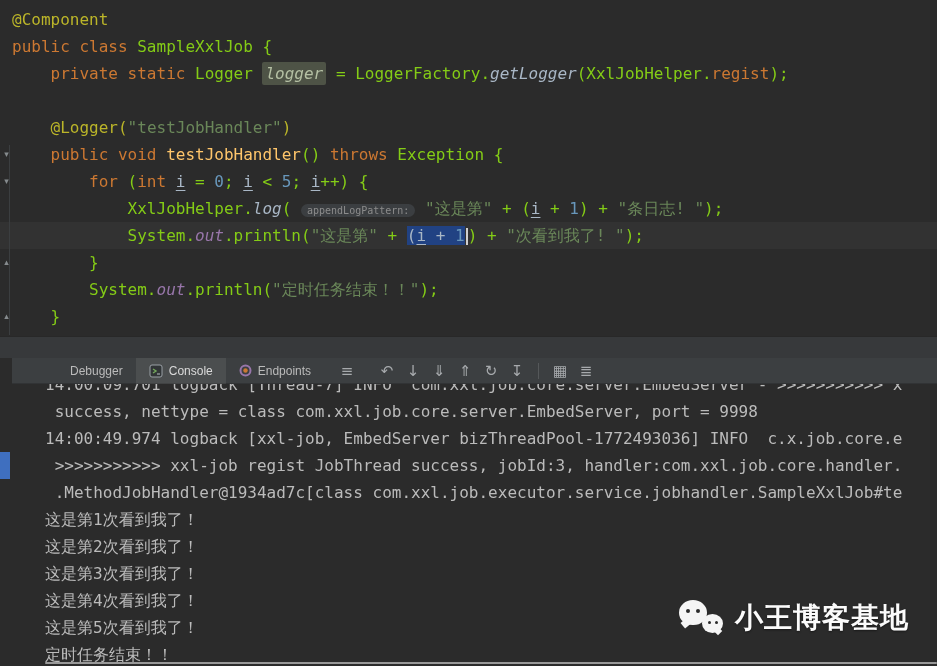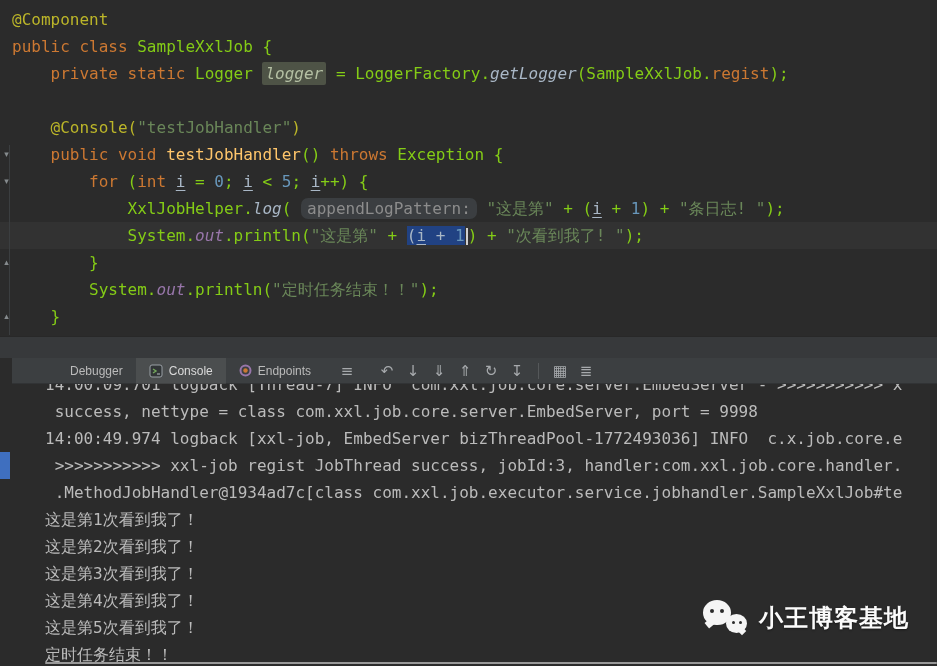--- a/index.html
+++ b/index.html
@@ -16,21 +16,21 @@
   .tok.pl   { color:#84cc16; }
   .tok.kw   { color:#cc7832; }
   .tok.ann  { color:#bbb529; }
   .tok.str  { color:#6a8759; }
   .tok.num  { color:#6897bb; }
   .tok.mi   { font-style:italic; }
   .tok.decl { color:#ffc66b; }
   .tok.field{ color:#9876aa; font-style:italic;margin-top:36px; }
   .tok.var  { text-decoration:underline; text-underline-offset:3px; }
   .tok.idhl { background:#4e5346; color:#b5c0a4; font-style:italic; border-radius:2px; padding:2px 3px; }
-  .tok.hint { background:#3b3e41; color:#8c8c8c; border-radius:7px; padding:1px 6px; font-size:16px;margin-top:24px; }
+  .tok.hint { background:#3b3e41; color:#8c8c8c; border-radius:7px; padding:1px 6px; font-size:10px;margin-top:24px; }
   .tok.sel  { background:#214283; }
   .tok.caret{ display:inline-block; width:2px; height:17px; background:#d0d0d0;
               vertical-align:middle; margin-left:1px; }
   .fold-marker { position:absolute; left:1px; width:11px; height:27px; line-height:27px;
                  text-align:center; color:#868b8e; font-size:9px; cursor:pointer;
                  font-family:"DejaVu Sans",sans-serif; }
 
   
   .splitter { position:absolute; top:336px; left:0; width:937px; height:22px;
               background:#37393b; border-top:1px solid #282828; }
@@ -52,21 +52,21 @@
   .console { position:absolute; top:384px; left:0; width:937px; height:282px; overflow:hidden;
              background:#2b2b2b; padding-left:45px; }
   .console-line { height:27px; line-height:27px; white-space:pre; font-size:16px; color:#bbbbbb; }
   .console-line:first-child { margin-top:-13px; }
   .console-gutter-marker { position:absolute; left:0; top:68px; width:10px; height:27px; background:#3f6fbf; }
   .hscrollbar { position:absolute; left:45px; right:0; bottom:2px; height:2px;
                 background:#b5b5b5; opacity:.8; border-radius:2px; }
 
   
   .watermark { position:absolute; top:598px; right:28px; display:flex; align-items:center; gap:10px; }
-  .wm-text { font-family:"Liberation Sans",sans-serif; font-weight:bold; font-size:24px;
+  .wm-text { font-family:"Liberation Sans",sans-serif; font-weight:bold; font-size:28px;
              color:#fbfbfb; letter-spacing:1px; text-shadow:0 1px 2px rgba(0,0,0,.45); }
   .wx { position:relative; width:46px; height:40px; }
   .wx-big { position:absolute; left:0; top:2px; width:28px; height:25px; background:#f5f5f5;
             border-radius:50% 50% 48% 48%; }
   .wx-big::after { content:""; position:absolute; left:3px; bottom:-2px; width:7px; height:7px;
                    background:#f5f5f5; transform:rotate(50deg); }
   .wx-small { position:absolute; left:23px; top:16px; width:21px; height:19px; background:#f5f5f5;
               border-radius:50%; }
   .wx-small::after { content:""; position:absolute; right:2px; bottom:-1px; width:6px; height:6px;
                      background:#f5f5f5; transform:rotate(45deg); }
@@ -79,23 +79,23 @@
 </style>
 </head>
 <body>
 
 <div class="screen">
 
   <div class="editor">
     <div>
         <div class="code-line"><span class="tok ann">@Component</span></div>
         <div class="code-line"><span class="tok kw">public class</span><span class="tok pl"> SampleXxlJob {</span></div>
-        <div class="code-line"><span class="tok pl">    </span><span class="tok kw">private static</span><span class="tok pl"> Logger </span><span class="tok idhl">logger</span><span class="tok pl"> = LoggerFactory.</span><span class="tok mi">getLogger</span><span class="tok pl">(SampleXxlJob.</span><span class="tok kw">regist</span><span class="tok pl">);</span></div>
+        <div class="code-line"><span class="tok pl">    </span><span class="tok kw">private static</span><span class="tok pl"> Logger </span><span class="tok idhl">logger</span><span class="tok pl"> = LoggerFactory.</span><span class="tok mi">getLogger</span><span class="tok pl">(XxlJobHelper.</span><span class="tok kw">regist</span><span class="tok pl">);</span></div>
         <div class="code-line"><span class="tok pl"></span></div>
-        <div class="code-line"><span class="tok pl">    </span><span class="tok ann">@Console</span><span class="tok ann">(</span><span class="tok str">"testJobHandler"</span><span class="tok ann">)</span></div>
+        <div class="code-line"><span class="tok pl">    </span><span class="tok ann">@Logger</span><span class="tok ann">(</span><span class="tok str">"testJobHandler"</span><span class="tok ann">)</span></div>
         <div class="code-line"><span class="tok pl">    </span><span class="tok kw">public void</span><span class="tok pl"> </span><span class="tok decl">testJobHandler</span><span class="tok pl">() </span><span class="tok kw">throws</span><span class="tok pl"> Exception {</span></div>
         <div class="code-line"><span class="tok pl">        </span><span class="tok kw">for</span><span class="tok pl"> (</span><span class="tok kw">int</span><span class="tok pl"> </span><span class="tok var">i</span><span class="tok pl"> = </span><span class="tok num">0</span><span class="tok pl">; </span><span class="tok var">i</span><span class="tok pl"> &lt; </span><span class="tok num">5</span><span class="tok pl">; </span><span class="tok var">i</span><span class="tok pl">++) {</span></div>
         <div class="code-line"><span class="tok pl">            </span><span class="tok pl">XxlJobHelper.</span><span class="tok mi">log</span><span class="tok pl">( </span><span class="tok hint">appendLogPattern:</span><span class="tok pl"> </span><span class="tok str">"这是第"</span><span class="tok pl"> + (</span><span class="tok var">i</span><span class="tok pl"> + </span><span class="tok num">1</span><span class="tok pl">) + </span><span class="tok str">"条日志! "</span><span class="tok pl">);</span></div>
         <div class="code-line current"><span class="tok pl">            </span><span class="tok pl">System.</span><span class="tok field">out</span><span class="tok pl">.println(</span><span class="tok str">"这是第"</span><span class="tok pl"> + </span><span class="tok sel">(</span><span class="tok var sel">i</span><span class="tok sel"> + </span><span class="tok num sel">1</span><span class="tok caret"></span><span class="tok pl">)</span><span class="tok pl"> + </span><span class="tok str">"次看到我了! "</span><span class="tok pl">);</span></div>
         <div class="code-line"><span class="tok pl">        }</span></div>
         <div class="code-line"><span class="tok pl">        </span><span class="tok pl">System.</span><span class="tok field">out</span><span class="tok pl">.println(</span><span class="tok str">"定时任务结束！！"</span><span class="tok pl">);</span></div>
         <div class="code-line"><span class="tok pl">    }</span></div>
       </div>
     <div class="gutter-line"></div>
     <div>

